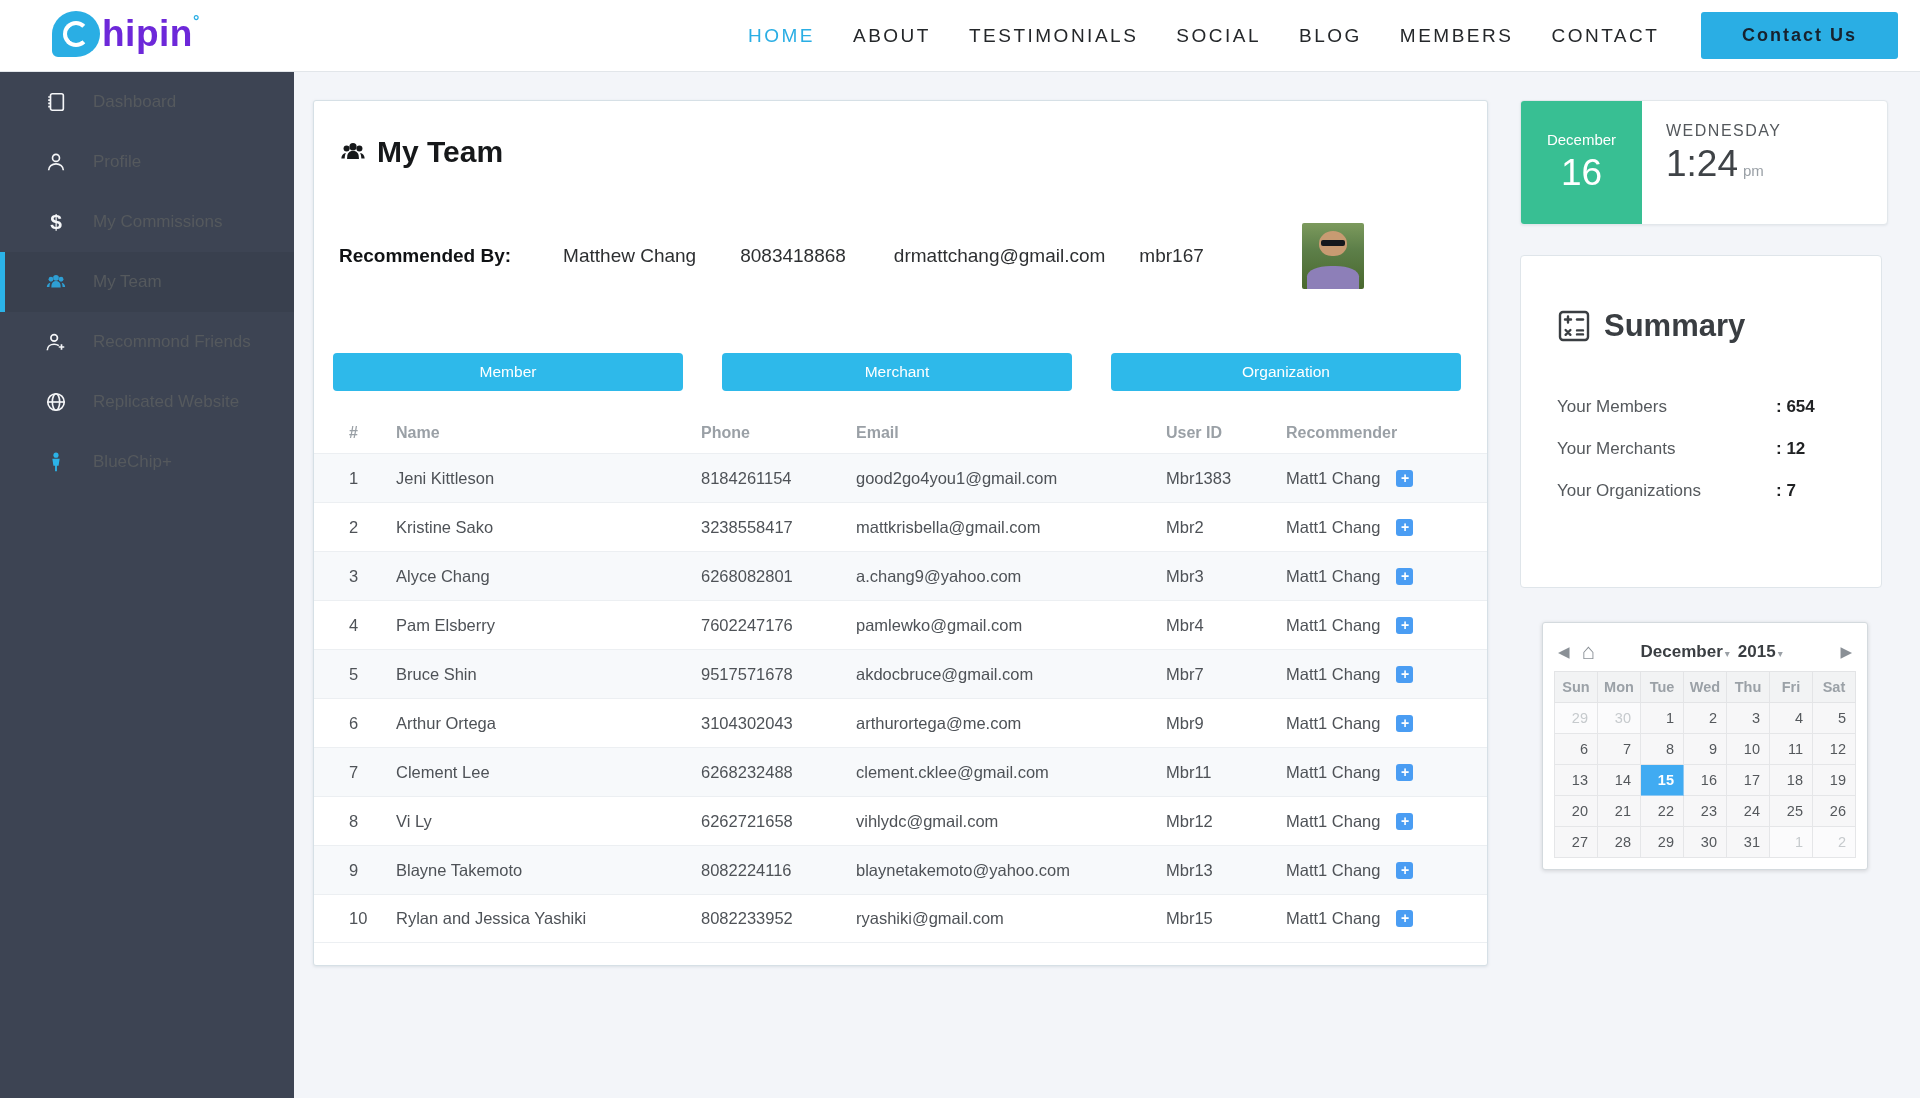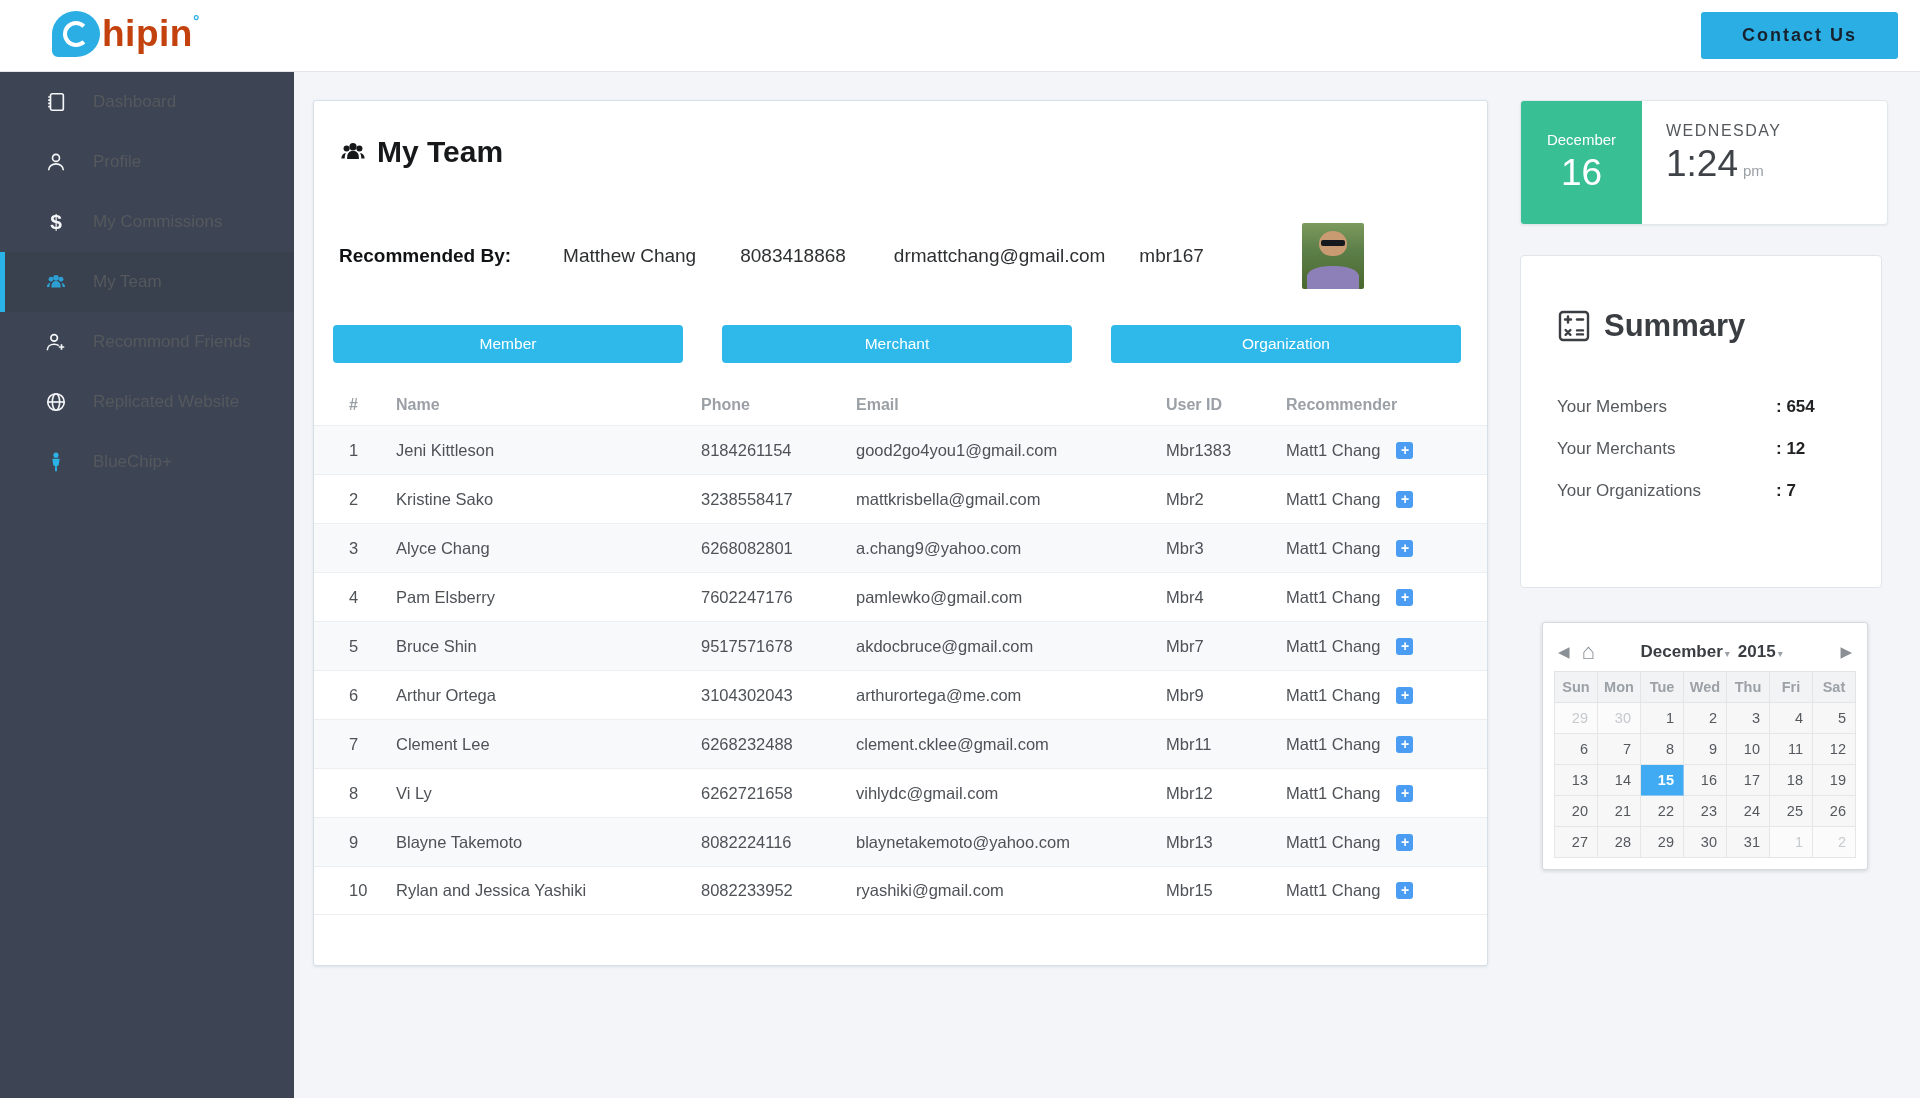--- a/index.html
+++ b/index.html
@@ -18,21 +18,21 @@
     background:#fff; border-bottom:1px solid #e2e6ea; z-index:20;
   }
   .logo { position:absolute; left:52px; top:11px; display:flex; align-items:flex-start; cursor:pointer; }
   .logo-badge {
     width:48px; height:46px; background:#2aaee4; color:#fff;
     border-radius:50% 50% 50% 6px;
     display:flex; align-items:center; justify-content:center;
     font-size:30px; font-weight:bold;
   }
   .logo-badge span{ border:4px solid #fff; border-right-color:transparent; width:26px; height:26px; border-radius:50%; display:block; }
-  .logo-text { color:#c2410c; font-size:37px; font-weight:bold; letter-spacing:0.5px; line-height:46px; margin-left:2px;}
+  .logo-text { color:#6d28d9; font-size:37px; font-weight:bold; letter-spacing:0.5px; line-height:46px; margin-left:2px;}
   .logo-degree { color:#2aaee4; font-size:16px; font-weight:bold; margin-top:2px; }
 
   .main-nav { position:absolute; left:748px; top:0; height:72px; display:flex; align-items:center; gap:38px; }
   .nav-link { font-size:19px; letter-spacing:2.5px; color:#24272a; font-weight:500; text-decoration:none; cursor:pointer; }
   .nav-link.active { color:#2aaee4; }
 
   .contact-btn {
     position:absolute; right:22px; top:12px; width:197px; height:47px;
     background:#2aaee4; border:none; border-radius:3px;
     font-family:inherit; font-size:18px; font-weight:bold; letter-spacing:2px;
@@ -67,21 +67,21 @@
   .rec-name  { margin-left:52px; }
   .rec-phone { margin-left:44px; }
   .rec-email { margin-left:48px; }
   .rec-id    { margin-left:34px; }
 
   .avatar { width:62px; height:66px; margin-left:auto; margin-right:98px; position:relative; overflow:hidden; border-radius:2px; background:linear-gradient(180deg,#7c9a5d 0%,#5d7f49 40%,#49682e 100%); }
   .avatar .head { position:absolute; top:8px; left:17px; width:28px; height:25px; border-radius:50% 50% 46% 46%; background:#c89b72; }
   .avatar .glasses { position:absolute; top:17px; left:19px; width:24px; height:6px; background:#15181c; border-radius:2px; }
   .avatar .shirt { position:absolute; bottom:0; left:5px; right:5px; height:23px; background:#8d7fb8; border-radius:45% 45% 0 0; }
 
-  .tabs { display:flex; gap:39px; margin-top:36px; padding:0 19px; }
+  .tabs { display:flex; gap:39px; margin-top:64px; padding:0 19px; }
   .tab-btn {
     width:350px; height:38px; border:none; border-radius:4px;
     background:#2eb9ea; color:#fff; font-family:inherit; font-size:15.5px; cursor:pointer;
   }
 
   .grid-row { display:grid; grid-template-columns:47px 305px 155px 310px 120px 1fr; align-items:center; padding:0 25px 0 35px; }
   .thead { height:40px; margin-top:22px; color:#9aa0a6; font-weight:bold; font-size:16px; }
   .trow { height:49px; font-size:16.5px; color:#4e5257; border-top:1px solid #eceff2; }
   .trow:last-child { border-bottom:1px solid #eceff2; }
   .trow:nth-child(odd) { background:#f7f9fb; }
@@ -143,20 +143,29 @@
 <body>
 
 <div class="header">
   <div class="logo">
     <span class="logo-badge">
         <span></span>
       </span>
     <span class="logo-text">hipin</span>
     <span class="logo-degree">°</span>
   </div>
+  <nav class="main-nav">
+      <a class="nav-link active">HOME</a>
+      <a class="nav-link">ABOUT</a>
+      <a class="nav-link">TESTIMONIALS</a>
+      <a class="nav-link">SOCIAL</a>
+      <a class="nav-link">BLOG</a>
+      <a class="nav-link">MEMBERS</a>
+      <a class="nav-link">CONTACT</a>
+    </nav>
   <button class="contact-btn">Contact Us</button>
 </div>
 
 <aside class="sidebar">
     <div class="side-item">
       <span class="s-icon">
         <svg viewBox="0 0 24 24" fill="none" stroke="currentColor" stroke-width="1.8">
           <rect x="6" y="3" width="14" height="18" rx="2"></rect>
           <path d="M3.5 6.5h3M3.5 10h3M3.5 13.5h3M3.5 17h3"></path>
         </svg>

